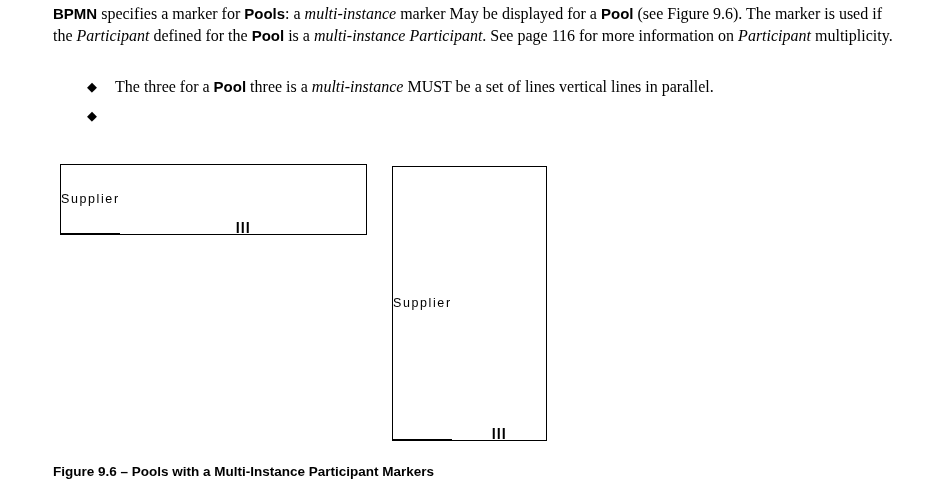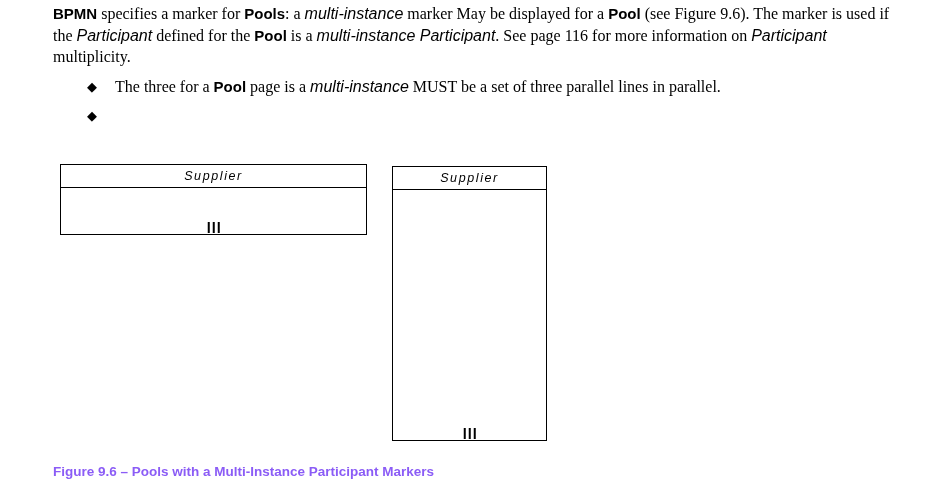--- a/index.html
+++ b/index.html
@@ -8,21 +8,21 @@
     position: relative;
     width: 937px;
     height: 494px;
     overflow: hidden;
     font-family: "Liberation Serif", serif;
     color: #000000;
   }
 
   
   .seg-r { font-family: "Liberation Serif", serif; font-style: normal; font-weight: normal; margin-top: 34px; }
-  .seg-i { font-family: Liberation Sans, sans-serif; font-style: italic; font-weight: normal; }
+  .seg-i { font-family: Liberation Serif, serif; font-style: italic; font-weight: normal; }
   .seg-b { font-family: "Liberation Sans", sans-serif; font-style: normal; font-weight: bold; font-size: 15px; }
 
   
   .paragraph {
     position: absolute;
     left: 53px;
     top: 3px;
     width: 842px;
     font-size: 16px;
     line-height: 21.5px;
@@ -49,22 +49,21 @@
     flex: 0 0 28px;
     color: #000000;
   }
 
   
   .pool {
     position: absolute;
     border: 1.5px solid #000000;
     background: #ffffff;
     display: flex;
-    flex-direction: column;
-    font-style: italic;
+    flex-direction: row;
   }
   .pool-horizontal { left: 60px;  top: 164px; width: 307px; height: 71px; }
   .pool-vertical   { left: 392px; top: 166px; width: 155px; height: 275px; }
   .pool-title {
     flex: 0 0 23px;
     border-bottom: 1.5px solid #000000;
     display: flex;
     align-items: center;
     justify-content: center;
     font-family: "Liberation Sans", sans-serif;
@@ -92,31 +91,31 @@
   }
 
   
   .figure-caption {
     position: absolute;
     left: 53px;
     top: 464px;
     font-family: "Liberation Sans", sans-serif;
     font-weight: bold;
     font-size: 13.5px;
-    color: #8b5cf6;
+    color: #000000;
   }
 </style>
 </head>
 <body>
 
 <p class="paragraph"><span class="seg-b">BPMN</span><span class="seg-r"> specifies a marker for </span><span class="seg-b">Pools</span><span class="seg-r">: a </span><span class="seg-i">multi-instance</span><span class="seg-r"> marker May be displayed for a </span><span class="seg-b">Pool</span><span class="seg-r"> (see Figure 9.6). The marker is used if the </span><span class="seg-i">Participant</span><span class="seg-r"> defined for the </span><span class="seg-b">Pool</span><span class="seg-r"> is a </span><span class="seg-i">multi-instance Participant</span><span class="seg-r">. See page 116 for more information on </span><span class="seg-i">Participant</span><span class="seg-r"> multiplicity.</span></p>
 
 <div class="bullet-row first">
   <span class="bullet-glyph">◆</span>
-  <span class="bullet-text"><span class="seg-r">The three for a </span><span class="seg-b">Pool</span><span class="seg-r"> page is a </span><span class="seg-i">multi-instance</span><span class="seg-r"> MUST be a set of three parallel lines in parallel.</span></span>
+  <span class="bullet-text"><span class="seg-r">The three for a </span><span class="seg-b">Pool</span><span class="seg-r"> three is a </span><span class="seg-i">multi-instance</span><span class="seg-r"> MUST be a set of lines vertical lines in parallel.</span></span>
 </div>
 
 <div class="bullet-row second">
   <span class="bullet-glyph">◆</span>
 </div>
 
 <div class="pool pool-horizontal">
   <div class="pool-title">Supplier</div>
   <div class="pool-body">
     <div class="mi-marker">

